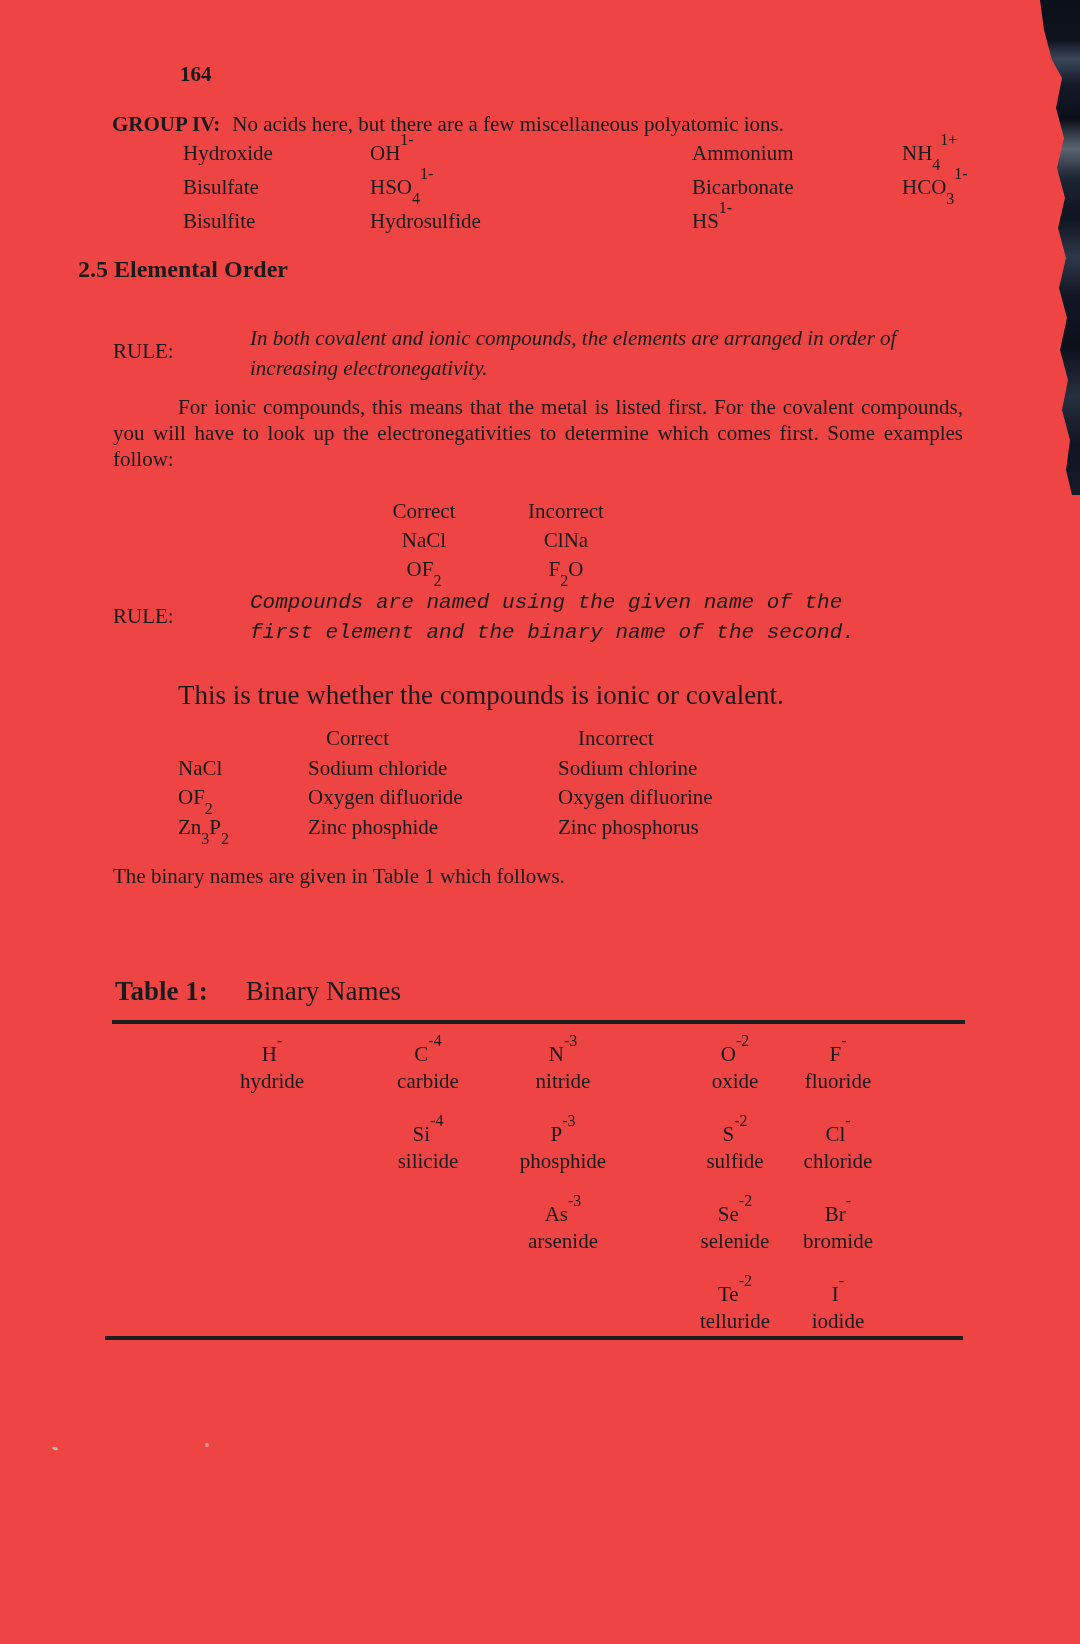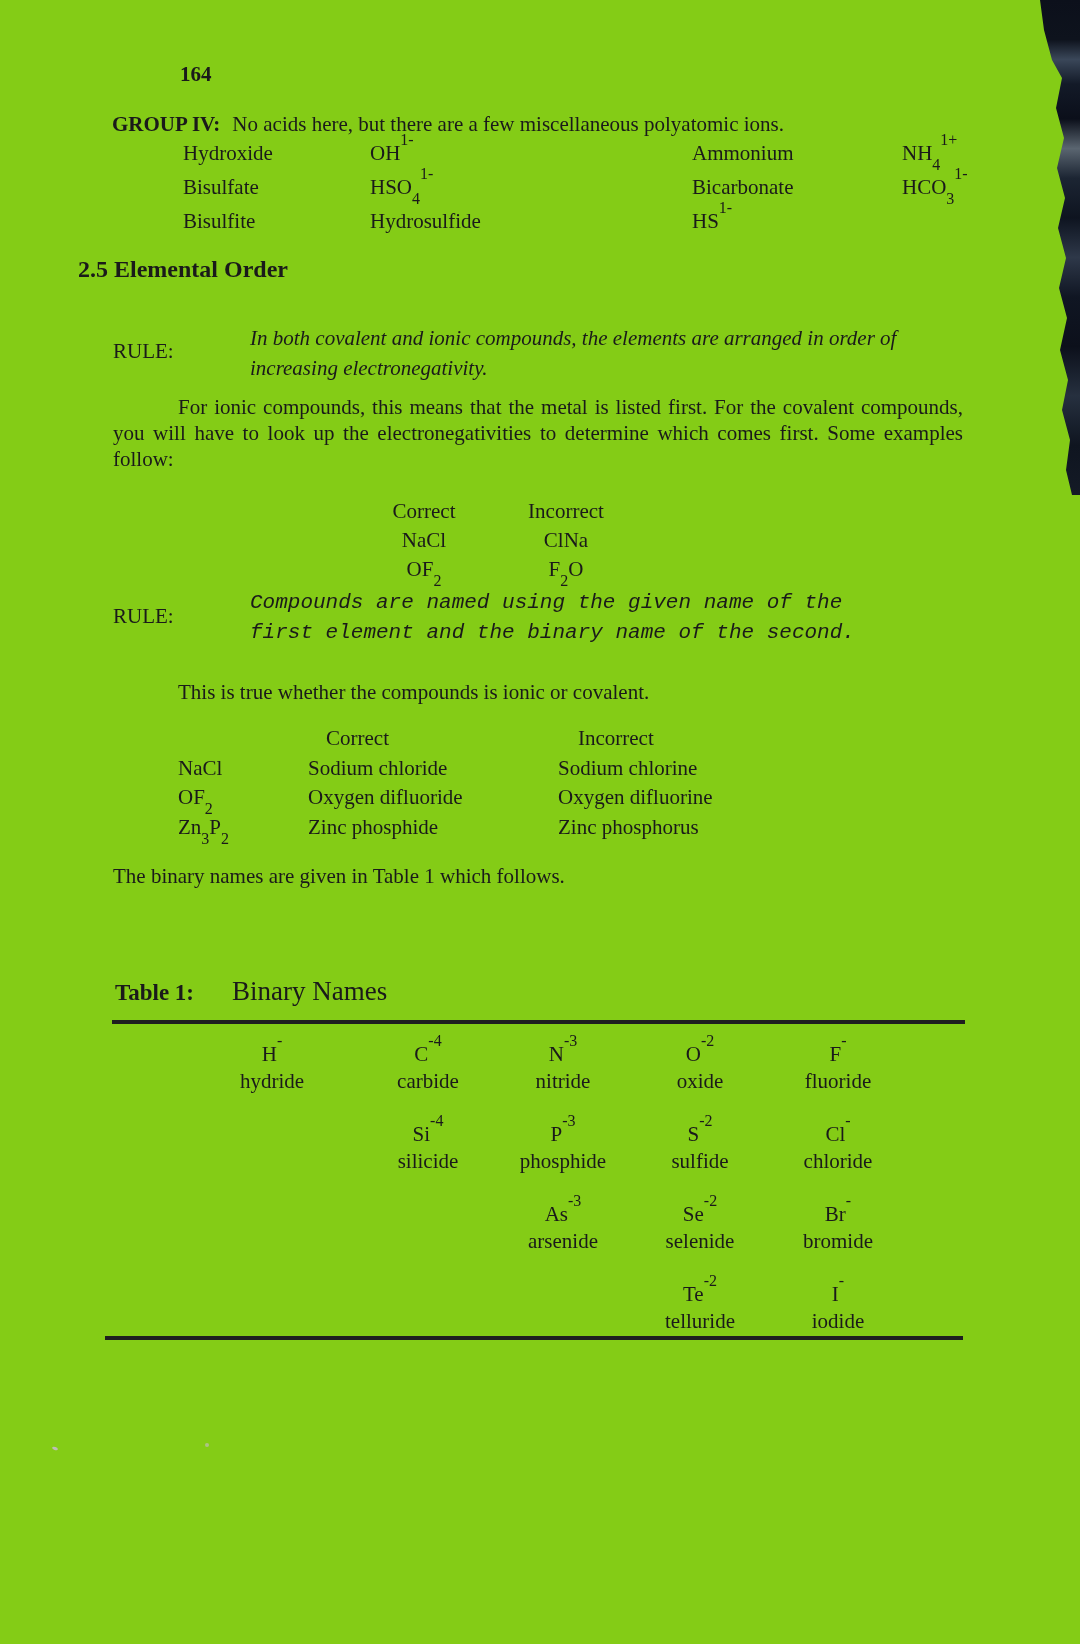--- a/index.html
+++ b/index.html
@@ -1,18 +1,18 @@
 <!DOCTYPE html>
 <html><head>
 <meta charset="utf-8">
 <style>
   html,body { margin:0; padding:0; background:#e8e8e8; }
   .page {
     position:relative; width:1080px; height:1644px;
-    background:#84cc16; overflow:hidden;
+    background:#ef4444; overflow:hidden;
     font-family:"Liberation Serif", serif; color:#1a1a1a;
   }
   .abs { position:absolute; }
 
   
   .formula sub, .f-sub { font-size:16px; position:relative; top:5px; line-height:0; }
   .formula sup, .f-sup { font-size:16px; position:relative; top:-7px; line-height:0; }
 
   
   .pagenum { left:180px; top:62px; font-size:21px; font-weight:bold; }
@@ -40,47 +40,47 @@
     left:113px; top:394px; width:850px;
     font-size:21px; line-height:26px;
     text-align:justify; text-indent:65px;
   }
 
   
   .ex1 { left:354px; top:497px; display:flex; gap:2px; font-size:21px; }
   .ex1 .col { width:140px; text-align:center; line-height:29px; }
 
   
-  .note-line { left:178px; top:680px; font-size:21px; }
+  .note-line { left:178px; top:680px; font-size:27px; }
 
   
   .ex2 {
     left:178px; top:726px;
     display:grid; grid-template-columns:130px 250px 270px;
     grid-auto-rows:29.5px; font-size:21px;
   }
   .ex2 .hdr-c { padding-left:18px; }
   .ex2 .hdr-i { padding-left:20px; }
 
   .binary-note { left:113px; top:864px; font-size:21px; }
 
   
   .t1-head { left:115px; top:976px; display:flex; align-items:baseline; gap:38px; }
-  .t1-label { font-size:23px; font-weight:bold; }
+  .t1-label { font-size:27px; font-weight:bold; }
   .t1-title { font-size:27px; }
   .hrule { background:#1f1f1f; }
   .t1-rule-top  { left:112px; top:1020px; width:853px; height:4px; }
   .t1-rule-bot  { left:105px; top:1336px; width:858px; height:3.5px; }
 
   .bt-col { position:absolute; top:1040px; width:150px; text-align:center; font-size:21px; }
   .bt-col .cell { height:80px; }
   .bt-sym { line-height:28px; }
   .bt-name { line-height:26px; }
   .bt-c1 { left:197px; } .bt-c2 { left:353px; } .bt-c3 { left:488px; }
-  .bt-c4 { left:625px; } .bt-c5 { left:763px; }
+  .bt-c4 { left:660px; } .bt-c5 { left:763px; }
 
   
   .scan-edge {
     right:0; top:0; width:40px; height:495px;
     background:linear-gradient(180deg,
       #0c101b 0%, #0e131d 8%, #3a4759 12%, #131a28 17%,
       #0b0f1a 24%, #5a6570 30%, #1c2533 36%, #0e1420 44%,
       #2e3849 52%, #101623 60%, #0c101b 70%, #26303f 80%,
       #0f1520 90%, #141a26 100%);
     clip-path:polygon(

